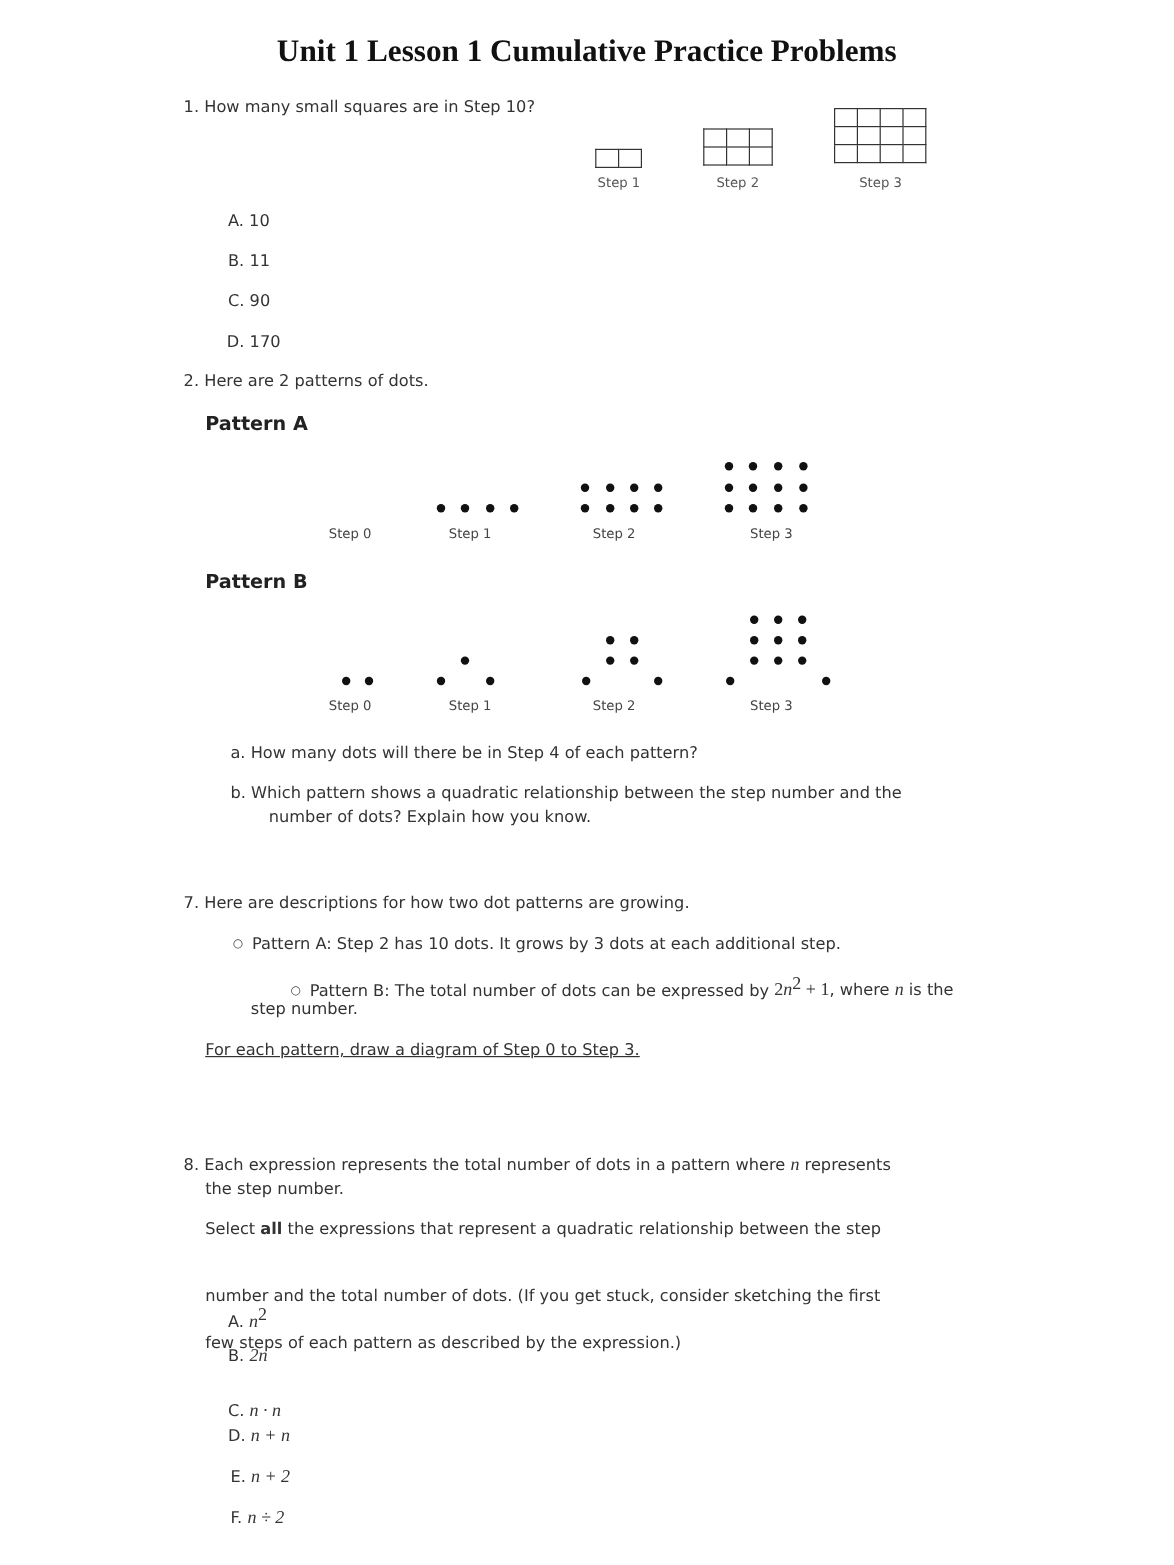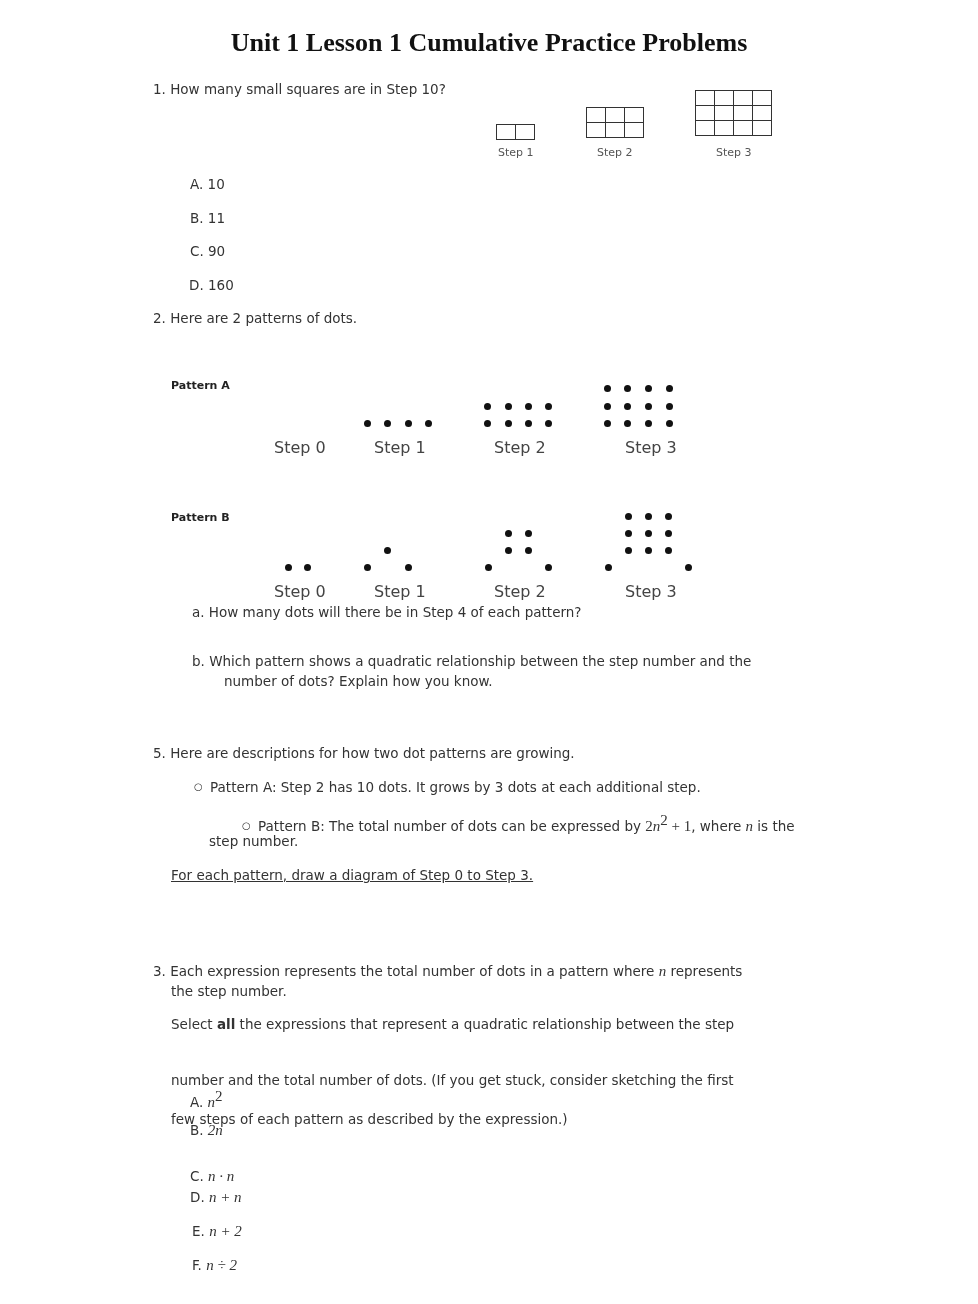--- a/index.html
+++ b/index.html
@@ -3,23 +3,23 @@
 <meta charset="utf-8">
 <style>
   html, body { margin:0; padding:0; background:#ffffff; }
   body { width:978px; height:1304px; position:relative; overflow:hidden;
          font-family:"DejaVu Sans", sans-serif; color:#2b2b2b; }
   .abs { position:absolute; white-space:nowrap; }
   .title { left:0; width:978px; top:28px; text-align:center;
            font-family:"Liberation Serif", serif; font-weight:bold; font-size:26px; color:#111; }
   .q { font-size:13.5px; color:#333; }
   .opt { font-size:13.5px; color:#333; }
-  .lbl-bold { font-size:11px; font-weight:bold; color:#222;margin-top:36px; }
+  .lbl-bold { font-size:16px; font-weight:bold; color:#222; }
   .step-sm { font-size:11px; color:#555; }
-  .step-md { font-size:16px; color:#444; }
+  .step-md { font-size:11px; color:#444; }
   .math { font-family:"Liberation Serif", serif; font-style:italic; font-size:15px; }
   .mathr { font-family:"Liberation Serif", serif; font-size:15px; }
   sup { font-size:10px; }
   .grid { position:absolute; border-collapse:collapse; }
   .grid td { border:1.6px solid #333; width:18px; height:14px; padding:0; }
   .dot { position:absolute; width:7px; height:7px; border-radius:50%; background:#111; }
 </style>
 </head>
 <body>
 
@@ -77,21 +77,21 @@
           <td></td>
         </tr>
   </tbody>
     </table>
   <div class="abs step-sm" style="left:716px; top:146px;">Step 3</div>
 </div>
 
 <div class="abs opt" style="left:190px; top:176px;">A. 10</div>
 <div class="abs opt" style="left:190px; top:210px;text-align:right;">B. 11</div>
 <div class="abs opt" style="left:190px; top:243px;">C. 90</div>
-<div class="abs opt" style="left:189px; top:277px;">D. 160</div>
+<div class="abs opt" style="left:189px; top:277px;">D. 170</div>
 
 <div class="abs q" style="left:153px; top:310px;">2. Here are 2 patterns of dots.</div>
 <div class="abs lbl-bold" style="left:171px; top:343px;">Pattern A</div>
 
 <div>
 
   <div class="dot" style="left:364px; top:420px;"></div>
   <div class="dot" style="left:384px; top:420px;"></div>
   <div class="dot" style="left:405px; top:420px;"></div>
   <div class="dot" style="left:425px; top:420px;"></div>
@@ -151,38 +151,38 @@
   <div class="dot" style="left:625px; top:547px;"></div>
   <div class="dot" style="left:645px; top:547px;"></div>
   <div class="dot" style="left:665px; top:547px;"></div>
   <div class="dot" style="left:685px; top:564px;"></div>
 </div>
 <div class="abs step-md" style="left:274px; top:582px;">Step 0</div>
 <div class="abs step-md" style="left:374px; top:582px;">Step 1</div>
 <div class="abs step-md" style="left:494px; top:582px;">Step 2</div>
 <div class="abs step-md" style="left:625px; top:582px;">Step 3</div>
 
-<div class="abs q" style="left:192px; top:604px;">a. How many dots will there be in Step 4 of each pattern?</div>
+<div class="abs q" style="left:192px; top:620px;">a. How many dots will there be in Step 4 of each pattern?</div>
 <div class="abs q" style="left:192px; top:653px;">b. Which pattern shows a quadratic relationship between the step number and the</div>
 <div class="abs q" style="left:209px; top:673px;margin-left:15px;">number of dots? Explain how you know.</div>
 
-<div class="abs q" style="left:153px; top:745px;">5. Here are descriptions for how two dot patterns are growing.</div>
+<div class="abs q" style="left:153px; top:745px;">7. Here are descriptions for how two dot patterns are growing.</div>
 <div class="abs q" style="left:194px; top:779px;">
   <span style="font-size:10px; position:relative; top:-2px;">○</span>
   <span style="margin-left:3px;">Pattern A: Step 2 has 10 dots. It grows by 3 dots at each additional step.</span>
 </div>
 <div class="abs q" style="left:194px; top:812px;margin-left:48px;">
   <span style="font-size:10px; position:relative; top:-2px;">○</span>
   <span style="margin-left:3px;">Pattern B: The total number of dots can be expressed by </span><span class="mathr">2</span><span class="math">n</span><sup class="mathr">2</sup><span class="mathr"> + 1</span><span>, where </span><span class="math">n</span><span> is the</span>
 </div>
 <div class="abs q" style="left:209px; top:833px;">step number.</div>
 <div class="abs q" style="left:171px; top:867px;text-decoration:underline;">For each pattern, draw a diagram of Step 0 to Step 3.</div>
 
 <div class="abs q" style="left:153px; top:963px;">
-  <span>3. Each expression represents the total number of dots in a pattern where </span><span class="math">n</span><span> represents</span>
+  <span>8. Each expression represents the total number of dots in a pattern where </span><span class="math">n</span><span> represents</span>
 </div>
 <div class="abs q" style="left:171px; top:983px;">the step number.</div>
 
 <div class="abs q" style="left:171px; top:1016px;">
   <span>Select </span><b>all</b><span> the expressions that represent a quadratic relationship between the step</span>
 </div>
 <div class="abs q" style="left:171px; top:1035px;margin-top:37px;">number and the total number of dots. (If you get stuck, consider sketching the first</div>
 <div class="abs q" style="left:171px; top:1111px;">few steps of each pattern as described by the expression.)</div>
 
 <div class="abs opt" style="left:190px; top:1088px;">

